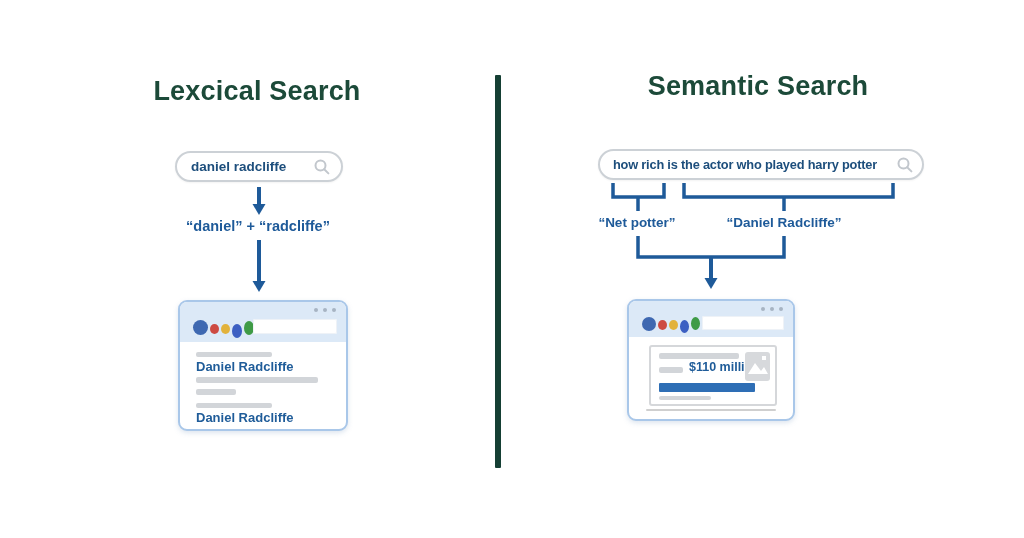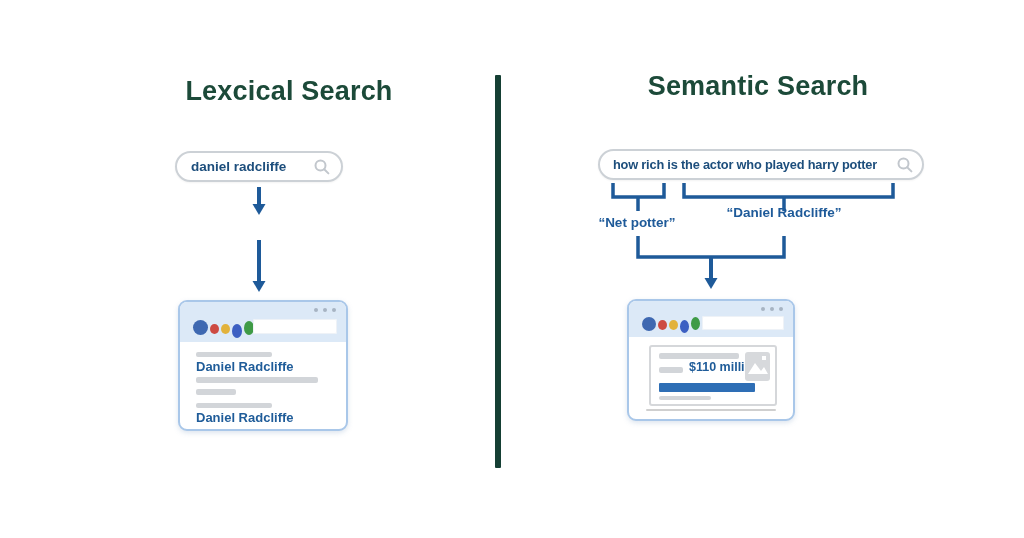--- a/index.html
+++ b/index.html
@@ -38,35 +38,36 @@
   .thinline{position:absolute;background:#cfcfcf;border-radius:1px;}
   .imgph{position:absolute;background:#d7d9dc;border-radius:3px;overflow:hidden;}
 </style>
 </head>
 <body>
 
 <div class="stage">
 
   <div class="abs divider" style="left:495px;top:75px;"></div>
 
-  <div class="abs col-title" style="left:0;top:76px;width:514px;margin-left:32px;">Lexcical Search</div>
+  <div class="abs col-title" style="left:0;top:76px;width:514px;">Lexcical Search</div>
 
   <div class="abs pill" style="left:175px;top:151px;width:168px;height:31px;padding:0 10px 0 14px;box-sizing:border-box;">
     <span class="q" style="font-size:13.5px;">daniel radcliffe</span>
     <svg width="18" height="18" viewBox="0 0 18 18">
       <circle cx="7.5" cy="7.5" r="5" fill="none" stroke="#c2c7cd" stroke-width="2"></circle>
       <line x1="11.2" y1="11.2" x2="15.4" y2="15.4" stroke="#c2c7cd" stroke-width="2" stroke-linecap="round"></line>
     </svg>
   </div>
 
   <svg class="abs" style="left:240px;top:185px;" width="40" height="32" viewBox="0 0 40 32">
     <line x1="19" y1="2" x2="19" y2="20" stroke="#1e5a99" stroke-width="4"></line>
     <polygon points="19,30 12.5,19 25.5,19" fill="#1e5a99"></polygon>
   </svg>
 
+  <div class="abs blue-label" style="left:138px;top:218px;width:240px;font-size:14.5px;">“daniel” + “radcliffe”</div>
 
   <svg class="abs" style="left:240px;top:238px;" width="40" height="56" viewBox="0 0 40 56">
     <line x1="19" y1="2" x2="19" y2="44" stroke="#1e5a99" stroke-width="4"></line>
     <polygon points="19,54 12.5,43 25.5,43" fill="#1e5a99"></polygon>
   </svg>
 
   <div class="abs browser" style="left:178px;top:300px;width:166px;height:127px;">
     <div class="chrome" style="height:40px;">
       <span class="winDots">
           <i></i>
@@ -110,21 +111,21 @@
 
     <path d="M 94,3 V 17 H 303 V 3" fill="none" stroke="#1e5a99" stroke-width="3.5"></path>
     <line x1="194" y1="17" x2="194" y2="31" stroke="#1e5a99" stroke-width="3.5"></line>
 
     <path d="M 48,56 V 77 H 194 V 56" fill="none" stroke="#1e5a99" stroke-width="3.5"></path>
     <line x1="121" y1="77" x2="121" y2="99" stroke="#1e5a99" stroke-width="4"></line>
     <polygon points="121,109 114.5,98 127.5,98" fill="#1e5a99"></polygon>
   </svg>
 
   <div class="abs blue-label" style="left:567px;top:215px;width:140px;font-size:13.5px;">“Net potter”</div>
-  <div class="abs blue-label" style="left:694px;top:205px;width:180px;font-size:13.5px;">“Daniel Radcliffe”</div>
+  <div class="abs blue-label" style="left:694px;top:215px;width:180px;font-size:13.5px;">“Daniel Radcliffe”</div>
 
   <div class="abs browser" style="left:627px;top:299px;width:164px;height:118px;">
     <div class="chrome" style="height:36px;">
       <span class="winDots">
           <i></i>
           <i></i>
           <i></i>
         </span>
       <span class="glogo" style="left:13px;top:13px;">
         <i style="width:14px;height:14px;background:#3e68b1;"></i>

